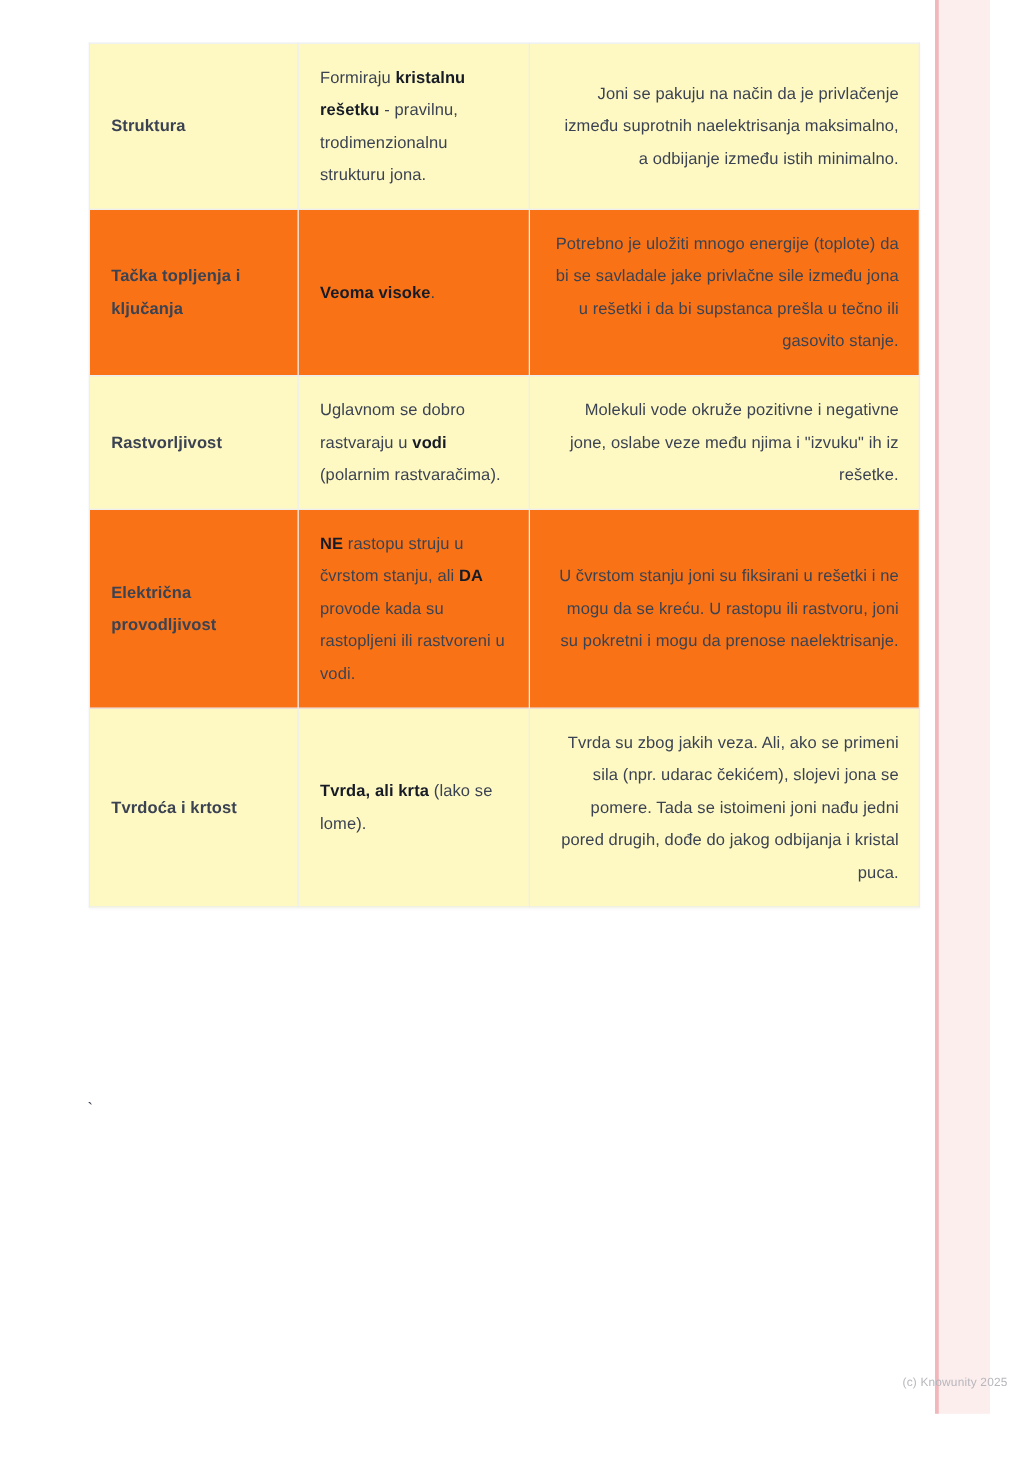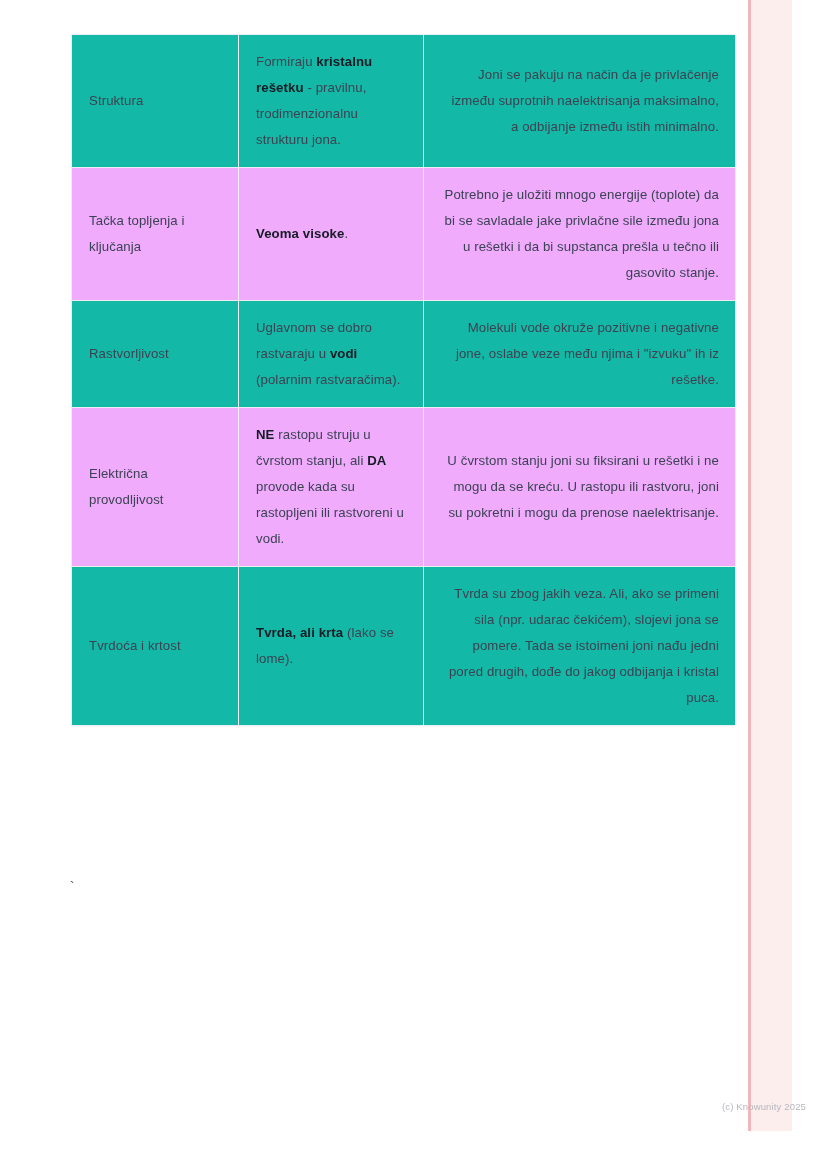--- a/index.html
+++ b/index.html
@@ -43,26 +43,26 @@
   }
   table.spec-table td {
     border: 1px solid #eceef2;
     vertical-align: middle;
     padding: 14px 16px 14px 17px;
     font-size: 13.2px;
     line-height: 26px;
     color: #3b4252;
     letter-spacing: .1px;
   }
-  table.spec-table tr.row-shaded td { background: #14b8a6; }
-  table.spec-table tr.row-plain  td { background: #f0abfc; }
+  table.spec-table tr.row-shaded td { background: #fef9c3; }
+  table.spec-table tr.row-plain  td { background: #f97316; }
 
   td.col-prop {
     width: 133px;
-    font-weight: normal;
+    font-weight: bold;
     color: #161b26;
   }
   td.col-mid {
     width: 151px;
   }
   td.col-desc {
     width: 278px;
     text-align: right;
   }
   .b { font-weight: bold; color: #161b26; }

